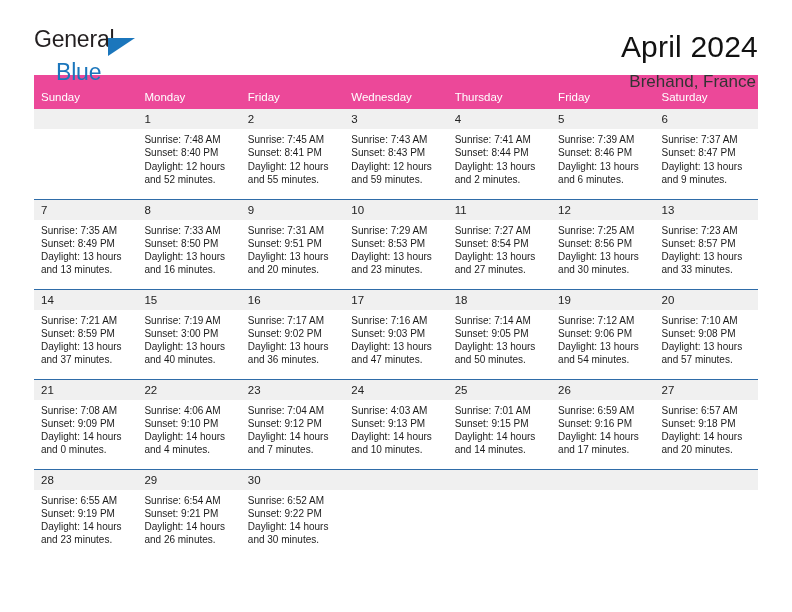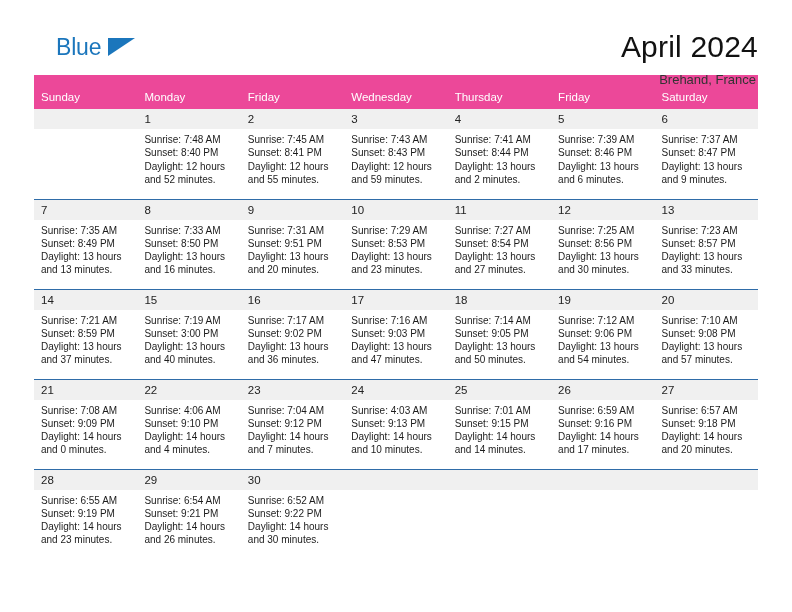--- a/index.html
+++ b/index.html
@@ -70,21 +70,21 @@
   }
   .cal-title {
     font-size: 30px;
     color: #111111;
     font-weight: normal;
     margin: 0;
     line-height: 1.15;
     letter-spacing: 0.2px;
   }
   .cal-subtitle {
-    font-size: 13px;
+    font-size: 17px;
     color: #333333;
     margin: 7px 2px 0 0;
     line-height: 1.2;
   }
 
   
   .calendar {
     margin: 0 34px;
     width: 724px;
     border-collapse: collapse;
@@ -134,20 +134,21 @@
   .cell-empty .details { visibility: hidden; }
 </style>
 </head>
 <body>
 
 <div class="page">
 
   <div class="header">
 
     <div class="brand">
+      <span class="brand-general">General</span>
       <span class="brand-triangle"></span>
       <span class="brand-blue">Blue</span>
     </div>
 
     <div class="title-block">
       <h1 class="cal-title">April 2024</h1>
       <div class="cal-subtitle">Brehand, France</div>
     </div>
 
   </div>

